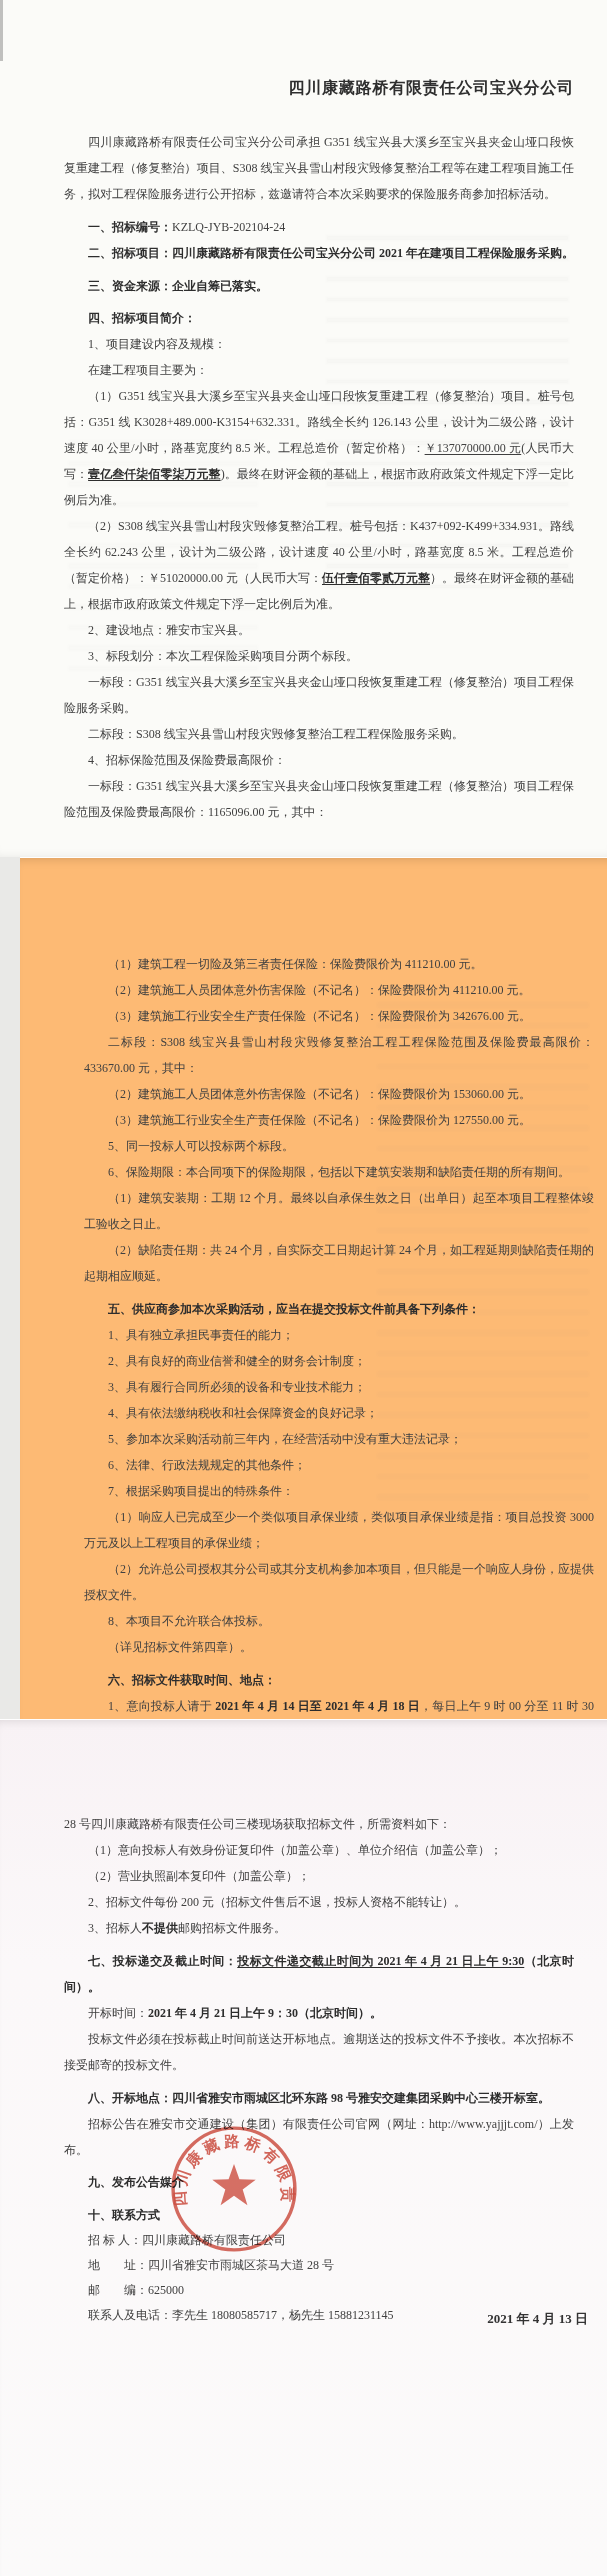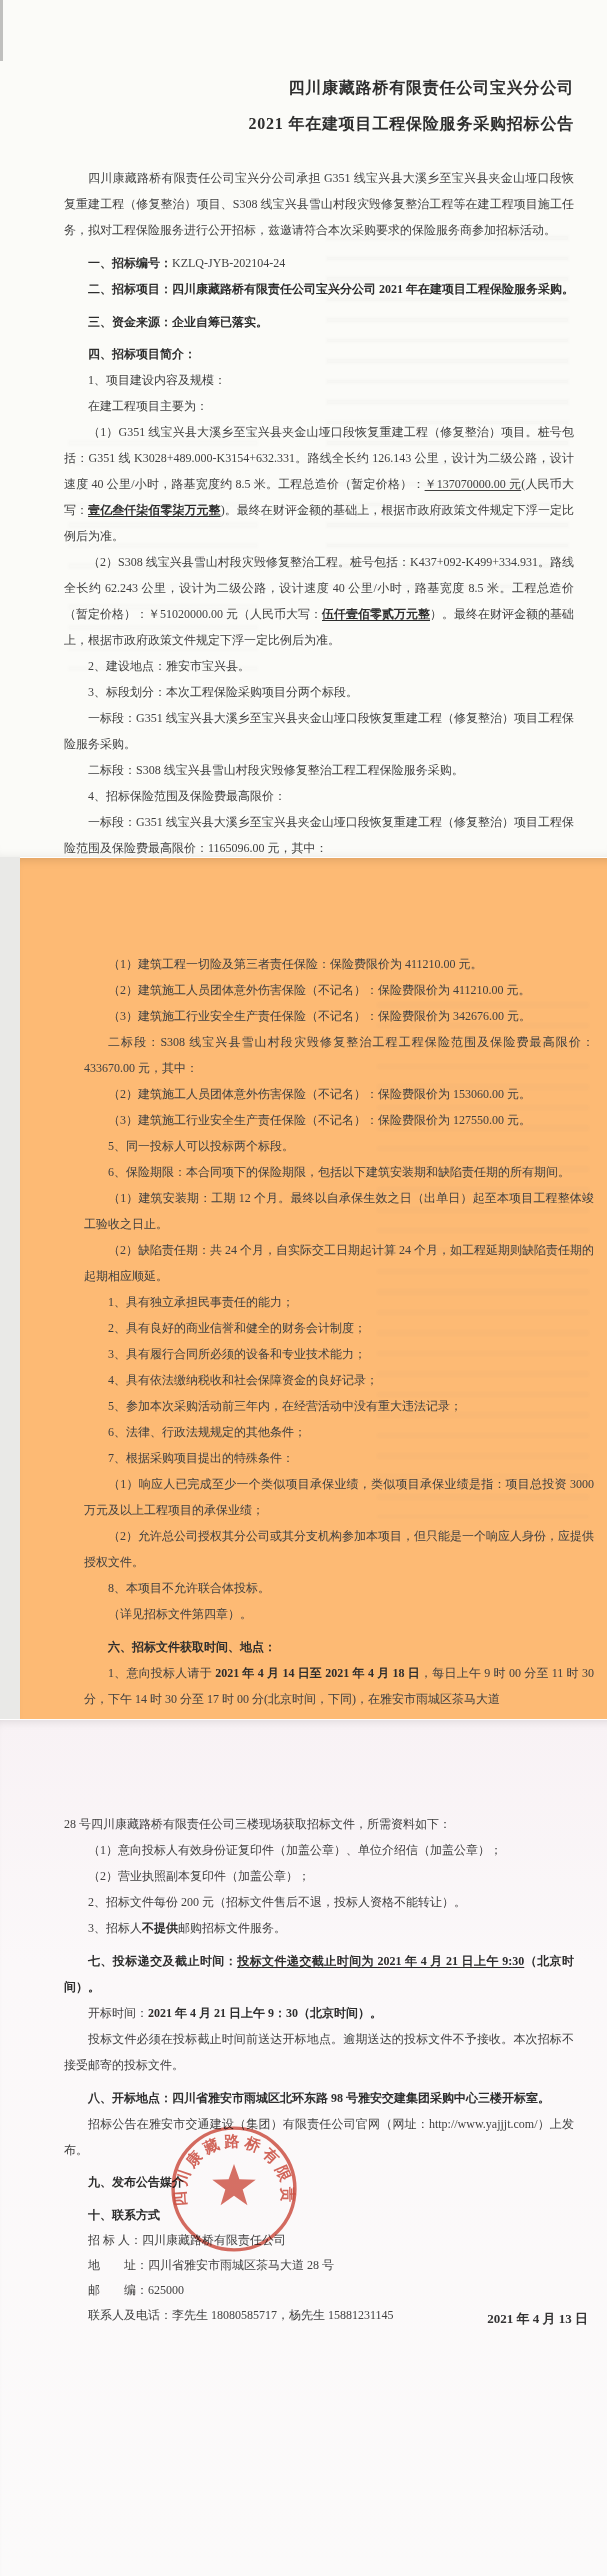--- a/index.html
+++ b/index.html
@@ -32,21 +32,20 @@
 </head>
 <body>
 
 <div class="page page1">
   <div class="corner-mark"></div>
   <div class="ghost ghost1"></div>
   <div class="ghost ghost2"></div>
   <div class="content">
     <div class="titles">
       <h1 class="title">四川康藏路桥有限责任公司宝兴分公司</h1>
-      <h1 class="title">2021 年在建项目工程保险服务采购招标公告</h1>
     </div>
     <div>
         <p class="para indent"><span>四川康藏路桥有限责任公司宝兴分公司承担 G351 线宝兴县大溪乡至宝兴县夹金山垭口段恢复重建工程（修复整治）项目、S308 线宝兴县雪山村段灾毁修复整治工程等在建工程项目施工任务，拟对工程保险服务进行公开招标，兹邀请符合本次采购要求的保险服务商参加招标活动。</span></p>
         <p class="para indent gap"><span class="b">一、招标编号：</span><span>KZLQ-JYB-202104-24</span></p>
         <p class="para indent"><span class="b">二、招标项目：四川康藏路桥有限责任公司宝兴分公司 2021 年在建项目工程保险服务采购。</span></p>
         <p class="para indent gap"><span class="b">三、资金来源：企业自筹已落实。</span></p>
         <p class="para indent gap"><span class="b">四、招标项目简介：</span></p>
         <p class="para indent"><span>1、项目建设内容及规模：</span></p>
         <p class="para indent"><span>在建工程项目主要为：</span></p>
         <p class="para indent"><span>（1）G351 线宝兴县大溪乡至宝兴县夹金山垭口段恢复重建工程（修复整治）项目。桩号包括：G351 线 K3028+489.000-K3154+632.331。路线全长约 126.143 公里，设计为二级公路，设计速度 40 公里/小时，路基宽度约 8.5 米。工程总造价（暂定价格）：</span><span class="u">￥137070000.00 元</span><span>(人民币大写：</span><span class="b u">壹亿叁仟柒佰零柒万元整</span><span>)。最终在财评金额的基础上，根据市政府政策文件规定下浮一定比例后为准。</span></p>
@@ -68,20 +67,21 @@
         <p class="para indent"><span>（1）建筑工程一切险及第三者责任保险：保险费限价为 411210.00 元。</span></p>
         <p class="para indent"><span>（2）建筑施工人员团体意外伤害保险（不记名）：保险费限价为 411210.00 元。</span></p>
         <p class="para indent"><span>（3）建筑施工行业安全生产责任保险（不记名）：保险费限价为 342676.00 元。</span></p>
         <p class="para indent"><span>二标段：S308 线宝兴县雪山村段灾毁修复整治工程工程保险范围及保险费最高限价：433670.00 元，其中：</span></p>
         <p class="para indent"><span>（2）建筑施工人员团体意外伤害保险（不记名）：保险费限价为 153060.00 元。</span></p>
         <p class="para indent"><span>（3）建筑施工行业安全生产责任保险（不记名）：保险费限价为 127550.00 元。</span></p>
         <p class="para indent"><span>5、同一投标人可以投标两个标段。</span></p>
         <p class="para indent"><span>6、保险期限：本合同项下的保险期限，包括以下建筑安装期和缺陷责任期的所有期间。</span></p>
         <p class="para indent"><span>（1）建筑安装期：工期 12 个月。最终以自承保生效之日（出单日）起至本项目工程整体竣工验收之日止。</span></p>
         <p class="para indent"><span>（2）缺陷责任期：共 24 个月，自实际交工日期起计算 24 个月，如工程延期则缺陷责任期的起期相应顺延。</span></p>
+        <p class="para indent gap"><span class="b">五、供应商参加本次采购活动，应当在提交投标文件前具备下列条件：</span></p>
         <p class="para indent"><span>1、具有独立承担民事责任的能力；</span></p>
         <p class="para indent"><span>2、具有良好的商业信誉和健全的财务会计制度；</span></p>
         <p class="para indent"><span>3、具有履行合同所必须的设备和专业技术能力；</span></p>
         <p class="para indent"><span>4、具有依法缴纳税收和社会保障资金的良好记录；</span></p>
         <p class="para indent"><span>5、参加本次采购活动前三年内，在经营活动中没有重大违法记录；</span></p>
         <p class="para indent"><span>6、法律、行政法规规定的其他条件；</span></p>
         <p class="para indent"><span>7、根据采购项目提出的特殊条件：</span></p>
         <p class="para indent"><span>（1）响应人已完成至少一个类似项目承保业绩，类似项目承保业绩是指：项目总投资 3000 万元及以上工程项目的承保业绩；</span></p>
         <p class="para indent"><span>（2）允许总公司授权其分公司或其分支机构参加本项目，但只能是一个响应人身份，应提供授权文件。</span></p>
         <p class="para indent"><span>8、本项目不允许联合体投标。</span></p>

